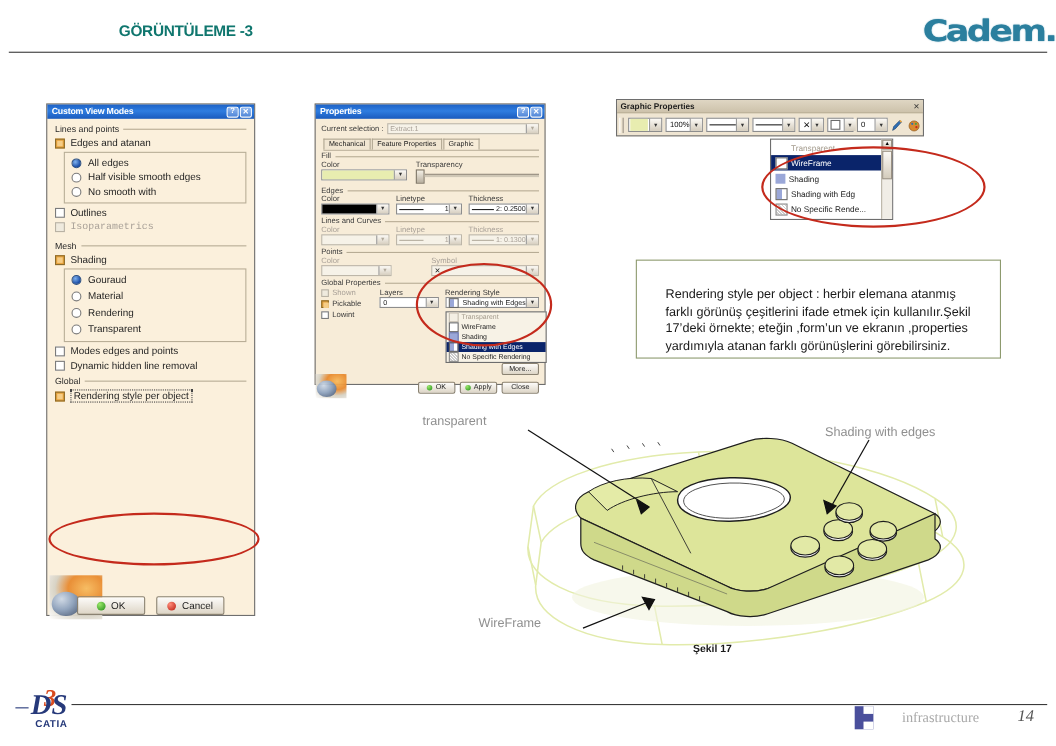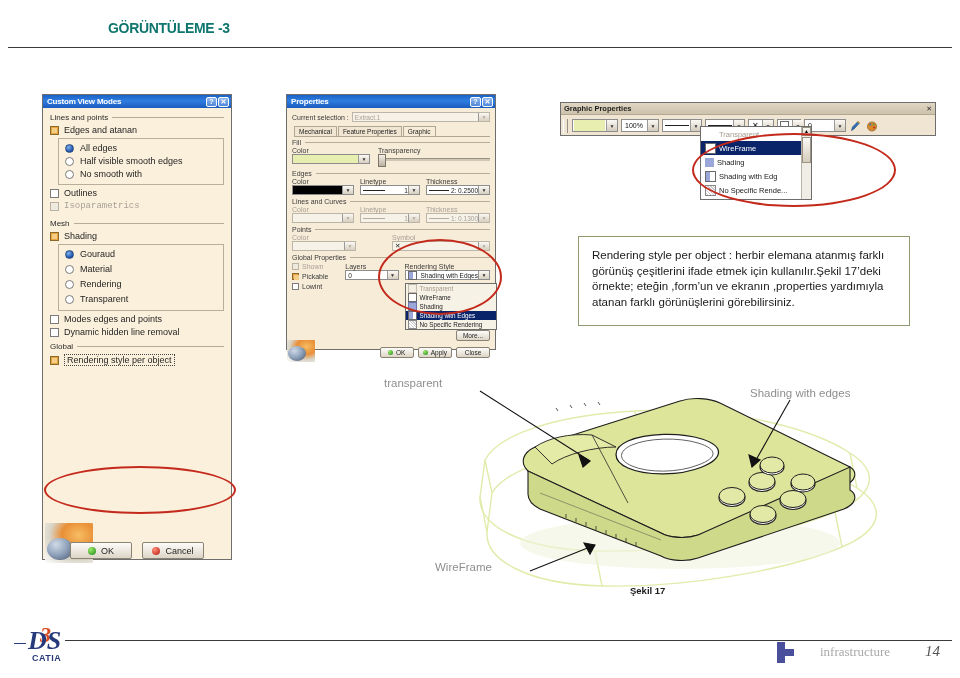--- a/index.html
+++ b/index.html
@@ -207,21 +207,21 @@
   .sm-btn{
     height:11px;min-width:34px;padding:0 4px;
     background:linear-gradient(to bottom,#fdfcfa,#ddd5c6);
     border:1px solid #8a8272;border-radius:2px;
     display:flex;align-items:center;justify-content:center;gap:3px;
     font-size:6.5px;color:#1f1f1f;cursor:pointer;box-sizing:border-box;
   }
   .sm-dot{width:5px;height:5px;border-radius:50%;}
 
   
-  #dlg-graphic{left:560px;top:102px;width:376px;height:34px;background:#efe5d2;}
+  #dlg-graphic{left:560px;top:90px;width:280px;height:34px;background:#efe5d2;}
   #dlg-graphic .gp-title{
     height:12px;background:linear-gradient(to bottom,#dfd6c3,#cdc2ab);
     display:flex;align-items:center;padding:0 3px;box-sizing:border-box;
     border-bottom:1px solid #b3a88f;
   }
   #dlg-graphic .gp-title .t{font-size:7.5px;font-weight:bold;color:#1d1d1d;flex:1;}
   #dlg-graphic .gp-strip{display:flex;align-items:center;height:21px;padding:0 2px;gap:3px;}
   .grip{width:3px;height:14px;border-left:1px solid #fff;border-right:1px solid #9a9183;margin-right:1px;}
   .tb-combo{
     height:13px;border:1px solid #8d8d8d;background:#ffffff;
@@ -236,36 +236,39 @@
   .tb-combo .ctext{font-size:7px;color:#111;padding-left:3px;flex:1;white-space:nowrap;}
   .icon-btn{width:13px;height:13px;display:flex;align-items:center;justify-content:center;cursor:pointer;}
 
   
   #desc-box{
     position:absolute;left:578px;top:236px;width:332px;height:90px;
     border:1px solid #8d9a6e;background:#ffffff;
     box-sizing:border-box;padding:8px 10px;
   }
   #desc-box p{
-    margin:3px;font-size:11.5px;line-height:15.5px;color:#1a1a1a;
+    margin:16px;font-size:11.5px;line-height:15.5px;color:#1a1a1a;
   }
 
   
   #model-area{position:absolute;left:380px;top:375px;width:540px;height:235px;}
   .callout{position:absolute;font-size:11.5px;color:#8f8f8f;white-space:nowrap;}
   #caption-sekil{
     position:absolute;left:630px;top:585px;
     font-size:9.5px;font-weight:bold;color:#1a1a1a;
   }
 </style>
 </head>
 <body>
 
 <div id="header">
   <div id="page-title">GÖRÜNTÜLEME -3</div>
+  <div id="brand-logo">
+    <span class="logo-text">Cadem.</span>
+  </div>
   <div id="header-rule"></div>
 </div>
 
 <div class="win-dialog" id="dlg-custom-view">
   <div class="win-titlebar">
     <span class="win-title-text">Custom View Modes</span>
     <span class="win-btn">?</span>
     <span class="win-btn">✕</span>
   </div>
   <div class="body" style="height:452px;">

